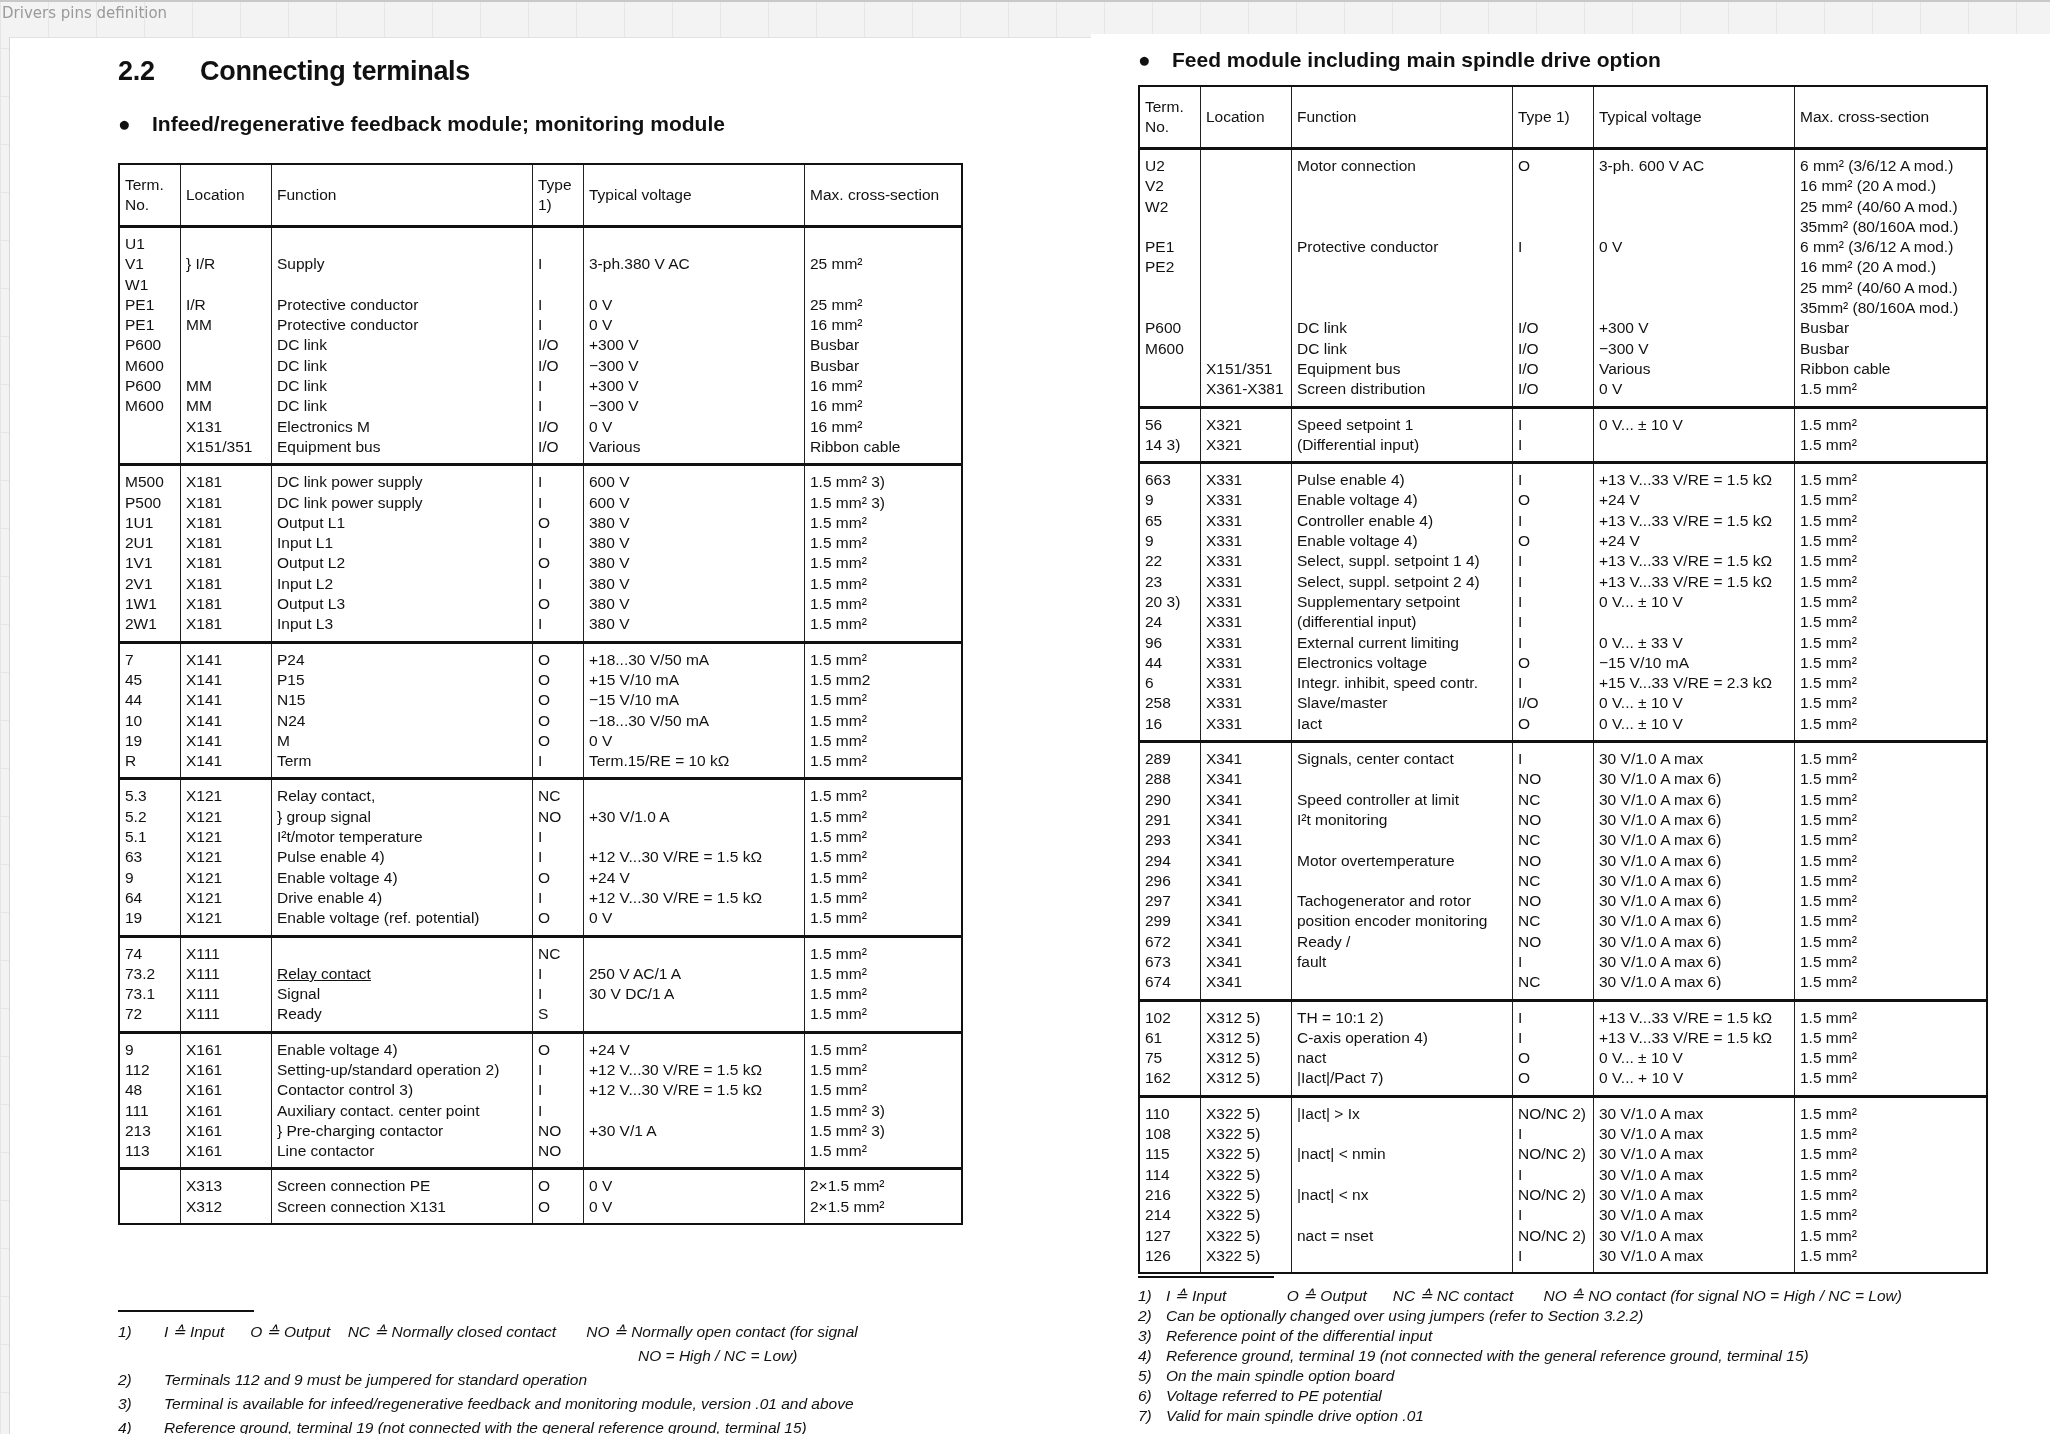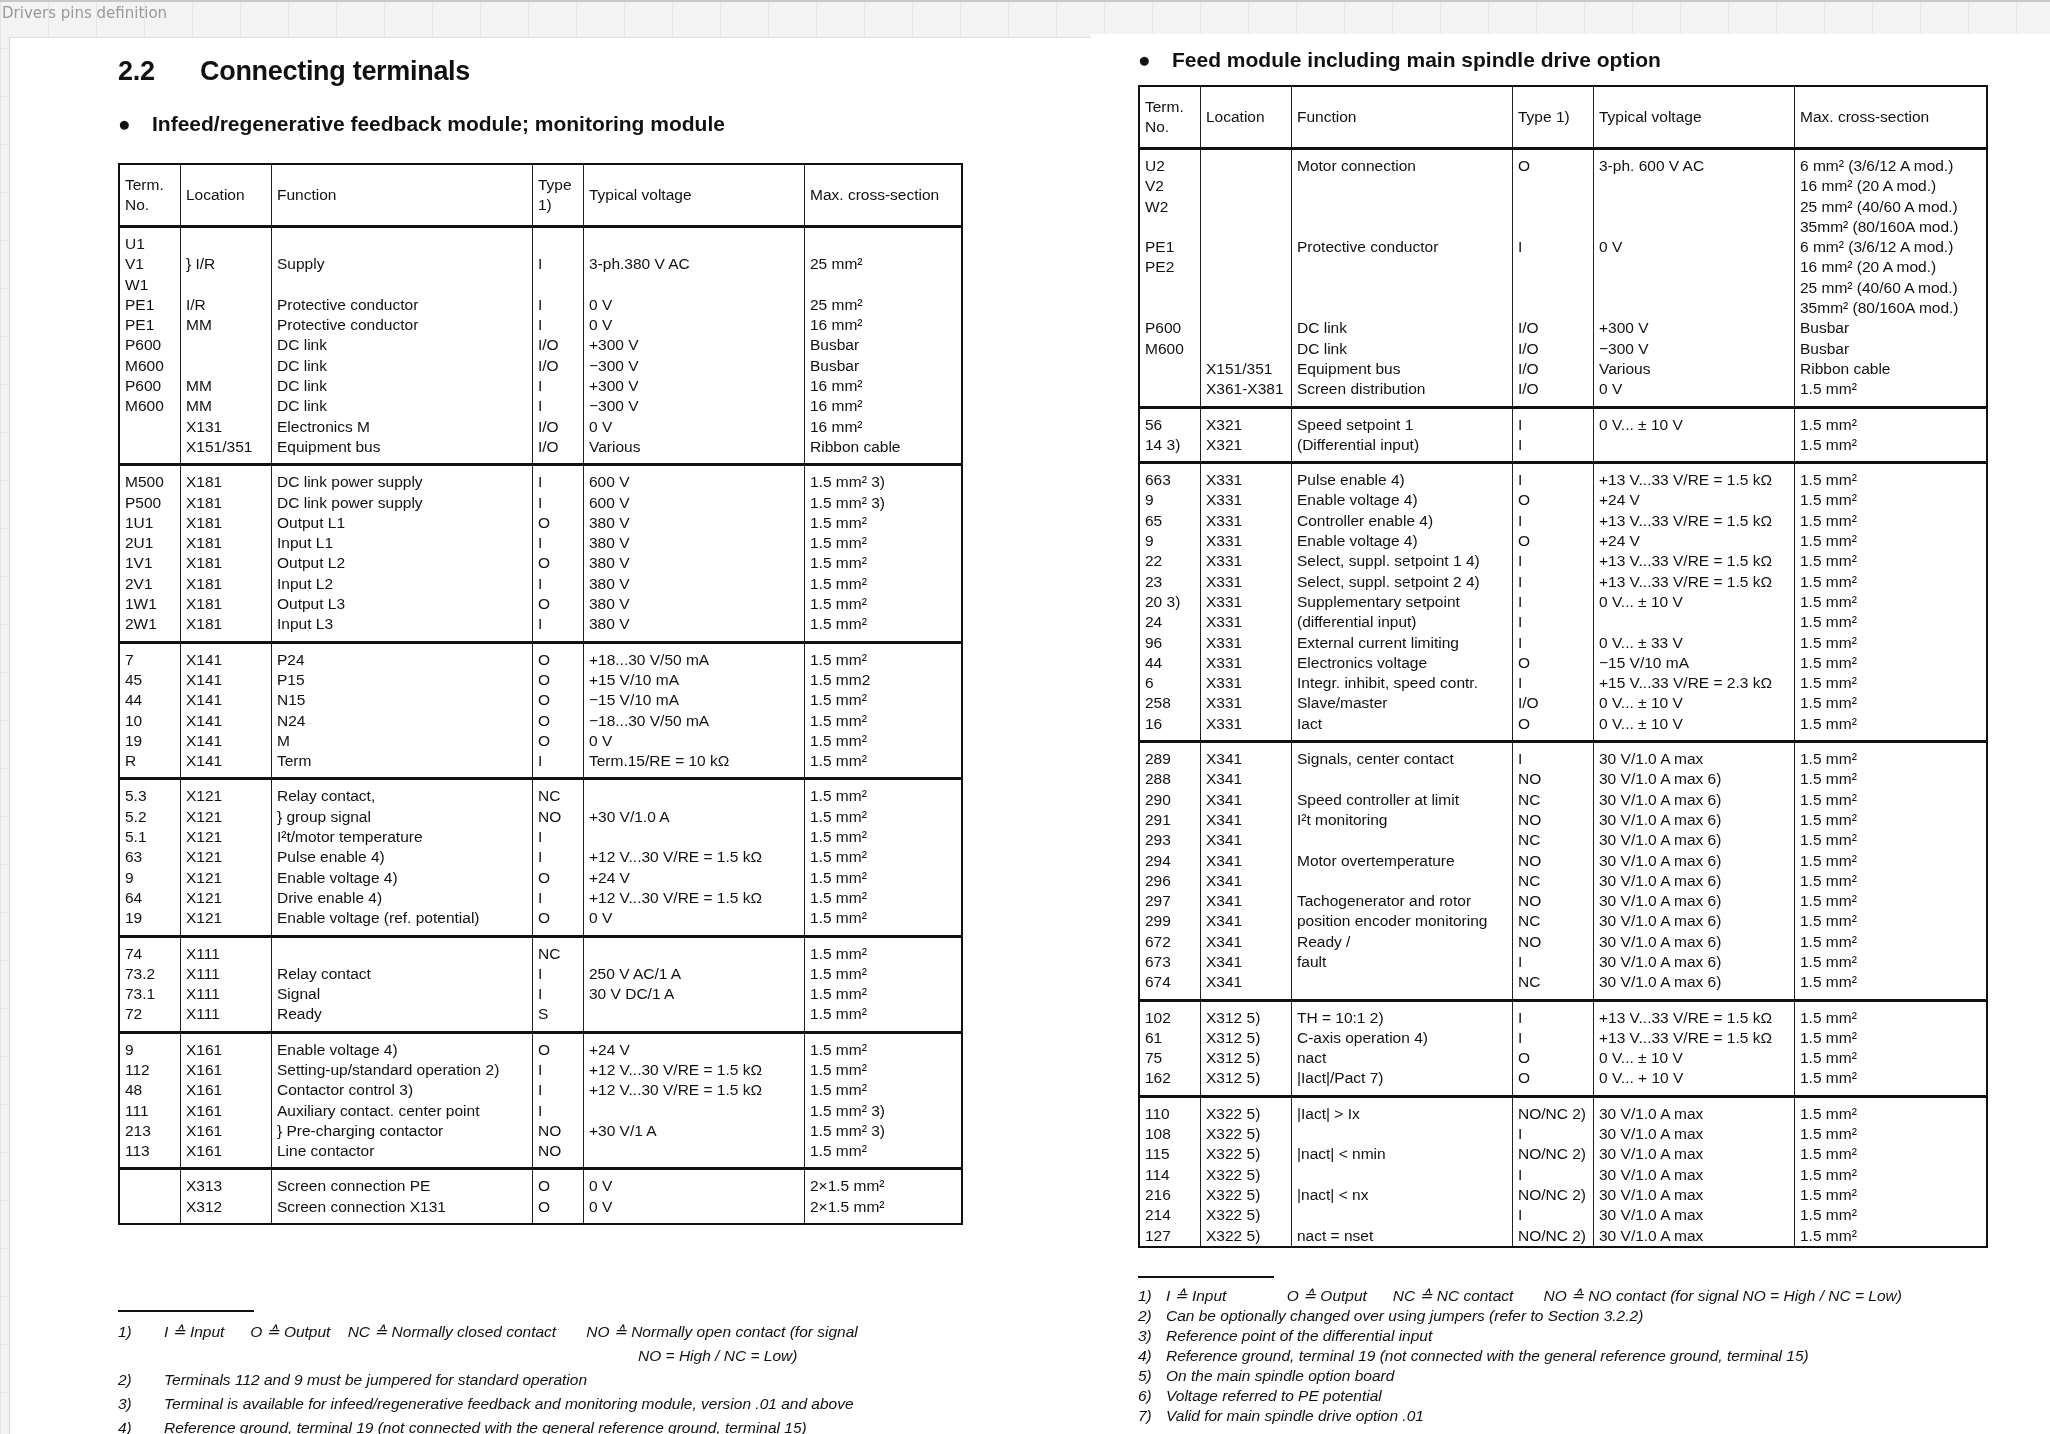--- a/index.html
+++ b/index.html
@@ -328,21 +328,21 @@
         <td style="padding-top: 6px; padding-bottom: 0px;">74</td>
         <td style="padding-top: 6px; padding-bottom: 0px;">X111</td>
         <td style="padding-top: 6px; padding-bottom: 0px;"></td>
         <td style="padding-top: 6px; padding-bottom: 0px;">NC</td>
         <td style="padding-top: 6px; padding-bottom: 0px;"></td>
         <td style="padding-top: 6px; padding-bottom: 0px;">1.5 mm²</td>
       </tr>
       <tr>
         <td style="padding-top: 0px; padding-bottom: 0px;">73.2</td>
         <td style="padding-top: 0px; padding-bottom: 0px;">X111</td>
-        <td style="padding-top: 0px; padding-bottom: 0px;">Relay contact</td>
+        <td style="padding-top: 0px; padding-bottom: 0px; text-decoration: underline;">Relay contact</td>
         <td style="padding-top: 0px; padding-bottom: 0px;">I</td>
         <td style="padding-top: 0px; padding-bottom: 0px;">250 V AC/1 A</td>
         <td style="padding-top: 0px; padding-bottom: 0px;">1.5 mm²</td>
       </tr>
       <tr>
         <td style="padding-top: 0px; padding-bottom: 0px;">73.1</td>
         <td style="padding-top: 0px; padding-bottom: 0px;">X111</td>
         <td style="padding-top: 0px; padding-bottom: 0px;">Signal</td>
         <td style="padding-top: 0px; padding-bottom: 0px;">I</td>
         <td style="padding-top: 0px; padding-bottom: 0px;">30 V DC/1 A</td>
@@ -842,20 +842,28 @@
         <td style="padding-top: 0px; padding-bottom: 0px;">1.5 mm²</td>
       </tr>
       <tr>
         <td style="padding-top: 0px; padding-bottom: 0px;">127</td>
         <td style="padding-top: 0px; padding-bottom: 0px;">X322 5)</td>
         <td style="padding-top: 0px; padding-bottom: 0px;">nact = nset</td>
         <td style="padding-top: 0px; padding-bottom: 0px;">NO/NC 2)</td>
         <td style="padding-top: 0px; padding-bottom: 0px;">30 V/1.0 A  max</td>
         <td style="padding-top: 0px; padding-bottom: 0px;">1.5 mm²</td>
       </tr>
+      <tr>
+        <td style="padding-top: 0px; padding-bottom: 6px;">126</td>
+        <td style="padding-top: 0px; padding-bottom: 6px;">X322 5)</td>
+        <td style="padding-top: 0px; padding-bottom: 6px;"></td>
+        <td style="padding-top: 0px; padding-bottom: 6px;">I</td>
+        <td style="padding-top: 0px; padding-bottom: 6px;">30 V/1.0 A  max</td>
+        <td style="padding-top: 0px; padding-bottom: 6px;">1.5 mm²</td>
+      </tr>
     </tbody>
   </table>
 
 <div class="footnotes" id="fn-left" style="left:118px;top:1310px;width:880px;">
     <div class="rule"></div>
     <div class="fn ">
       <span class="n">1)</span>
       <span style="white-space: pre;">I ≙ Input      O ≙ Output    NC ≙ Normally closed contact       NO ≙ Normally open contact (for signal</span>
     </div>
     <div style="padding-left: 520px;">NO = High / NC = Low)</div>

